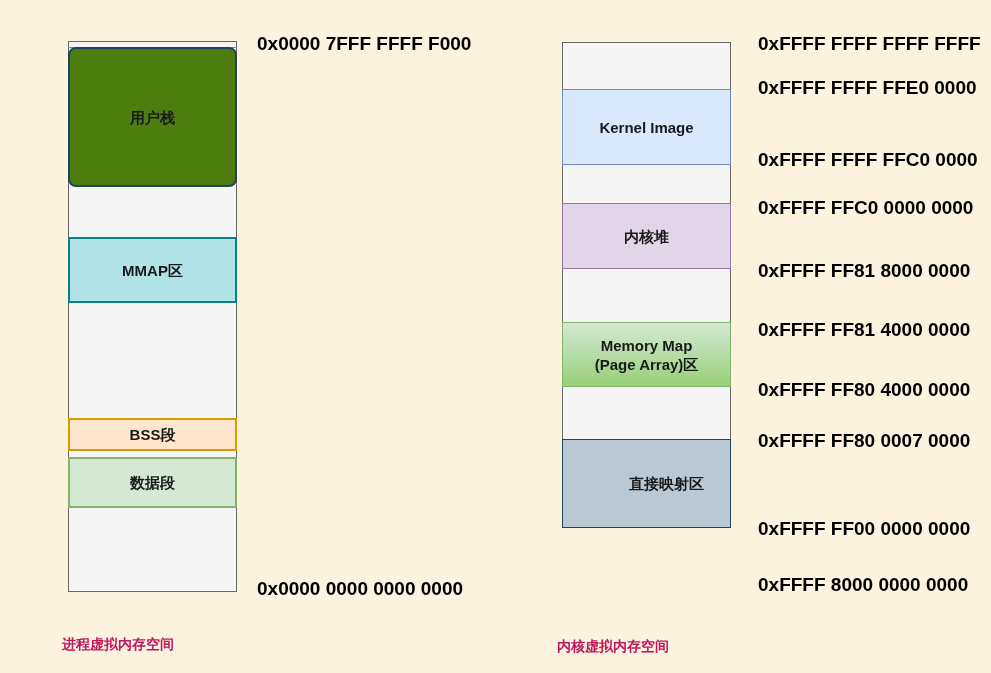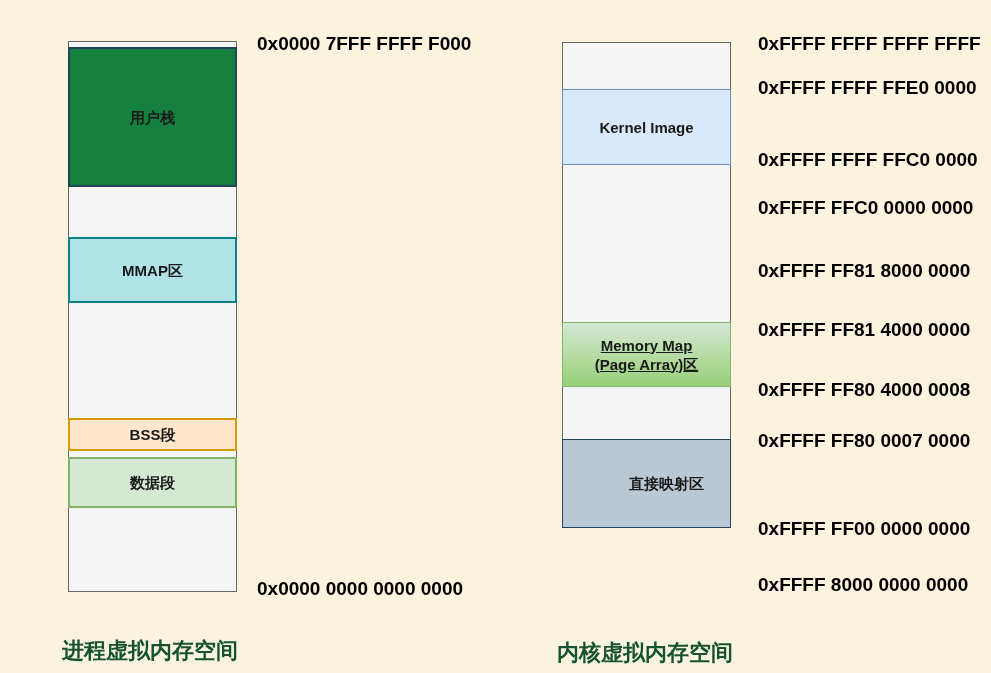--- a/index.html
+++ b/index.html
@@ -29,75 +29,76 @@
   
   #seg-user-stack{top:5px;height:140px;}
   #seg-mmap{top:195px;height:66px;}
   #seg-user-heap{top:301px;height:67px;}
   #seg-bss{top:376px;height:33px;}
   #seg-data{top:415px;height:51px;}
   #seg-code{top:473px;height:50px;}
   
   #seg-kernel-image{top:46px;height:76px;}
   #seg-kernel-heap{top:160px;height:66px;}
-  #seg-memmap{top:279px;height:65px;text-decoration:underline;}
+  #seg-memmap{top:279px;height:65px;}
   #seg-direct-map{top:396px;height:89px;}
   .addr{
     position:absolute;font-weight:bold;font-size:19px;color:#000000;
     white-space:nowrap;line-height:18px;
   }
   .addr-left{left:257px;}
   .addr-right{left:758px;}
   #addr-proc-top{top:35px;}
   #addr-proc-bottom{top:580px;}
   #kaddr-0{top:35px;}
   #kaddr-1{top:79px;}
   #kaddr-2{top:151px;}
   #kaddr-3{top:199px;}
   #kaddr-4{top:262px;}
   #kaddr-5{top:321px;}
   #kaddr-6{top:381px;}
   #kaddr-7{top:432px;}
   #kaddr-8{top:520px;}
   #kaddr-9{top:576px;}
   .title{
-    position:absolute;font-weight:bold;font-size:22px;color:#14532d;
+    position:absolute;font-weight:bold;font-size:14px;color:#be185d;
     white-space:nowrap;
   }
   #proc-title{left:62px;top:636px;}
   #kern-title{left:557px;top:638px;}
 </style>
 </head>
 <body style="background: rgb(252, 243, 223);">
 
 <div class="col" id="proc-col">
   <div class="strip"></div>
-  <div class="seg" id="seg-user-stack" style="background: #15803d; border-color: rgb(35, 68, 93);">用户栈</div>
+  <div class="seg" id="seg-user-stack" style="background: #4d7c0f; border-color: rgb(35, 68, 93); border-radius: 8px;">用户栈</div>
   <div class="seg" id="seg-mmap" style="background: rgb(176, 227, 230); border-color: rgb(14, 128, 136);">MMAP区</div>
   <div class="seg" id="seg-bss" style="background: rgb(255, 230, 204); border-color: rgb(215, 155, 0); text-align: right;">BSS段</div>
   <div class="seg" id="seg-data" style="background: rgb(213, 232, 212); border-color: rgb(130, 179, 102);">数据段</div>
 </div>
 
 <div class="col" id="kern-col">
   <div class="seg thin" id="seg-kernel-image" style="background: rgb(218, 232, 252); border-color: rgb(108, 142, 191);">Kernel Image</div>
+  <div class="seg thin" id="seg-kernel-heap" style="background: rgb(225, 213, 231); border-color: rgb(150, 115, 166);">内核堆</div>
   <div class="seg thin grad" id="seg-memmap" style="--g1: #D5E8D4; --g2: #97D077; border-color: rgb(130, 179, 102);">
     <span>Memory Map</span>
     <span>(Page Array)区</span>
   </div>
   <div class="seg thin" id="seg-direct-map" style="background: rgb(186, 200, 211); border-color: rgb(35, 68, 93); padding-left: 40px;">直接映射区</div>
 </div>
 
 <div class="addr addr-left" id="addr-proc-top">0x0000 7FFF FFFF F000</div>
 <div class="addr addr-left" id="addr-proc-bottom">0x0000 0000 0000 0000</div>
 
 <div class="addr addr-right" id="kaddr-0">0xFFFF FFFF FFFF FFFF</div>
 <div class="addr addr-right" id="kaddr-1">0xFFFF FFFF FFE0 0000</div>
 <div class="addr addr-right" id="kaddr-2">0xFFFF FFFF FFC0 0000</div>
 <div class="addr addr-right" id="kaddr-3">0xFFFF FFC0 0000 0000</div>
 <div class="addr addr-right" id="kaddr-4">0xFFFF FF81 8000 0000</div>
 <div class="addr addr-right" id="kaddr-5">0xFFFF FF81 4000 0000</div>
-<div class="addr addr-right" id="kaddr-6">0xFFFF FF80 4000 0008</div>
+<div class="addr addr-right" id="kaddr-6">0xFFFF FF80 4000 0000</div>
 <div class="addr addr-right" id="kaddr-7">0xFFFF FF80 0007 0000</div>
 <div class="addr addr-right" id="kaddr-8">0xFFFF FF00 0000 0000</div>
 <div class="addr addr-right" id="kaddr-9">0xFFFF 8000 0000 0000</div>
 
 <div class="title" id="proc-title">进程虚拟内存空间</div>
 <div class="title" id="kern-title">内核虚拟内存空间</div>
 
 </body></html>

